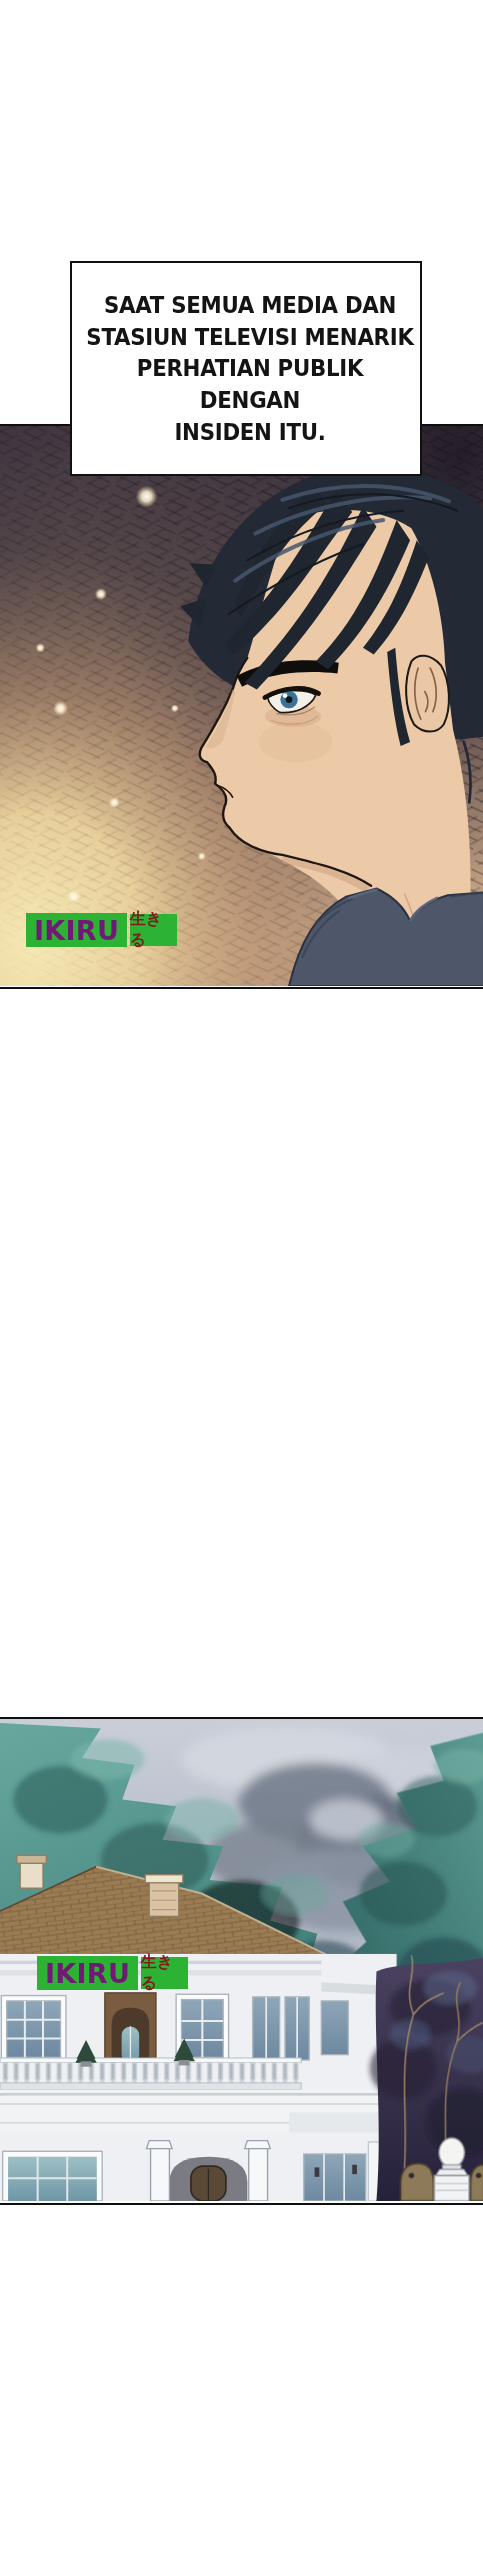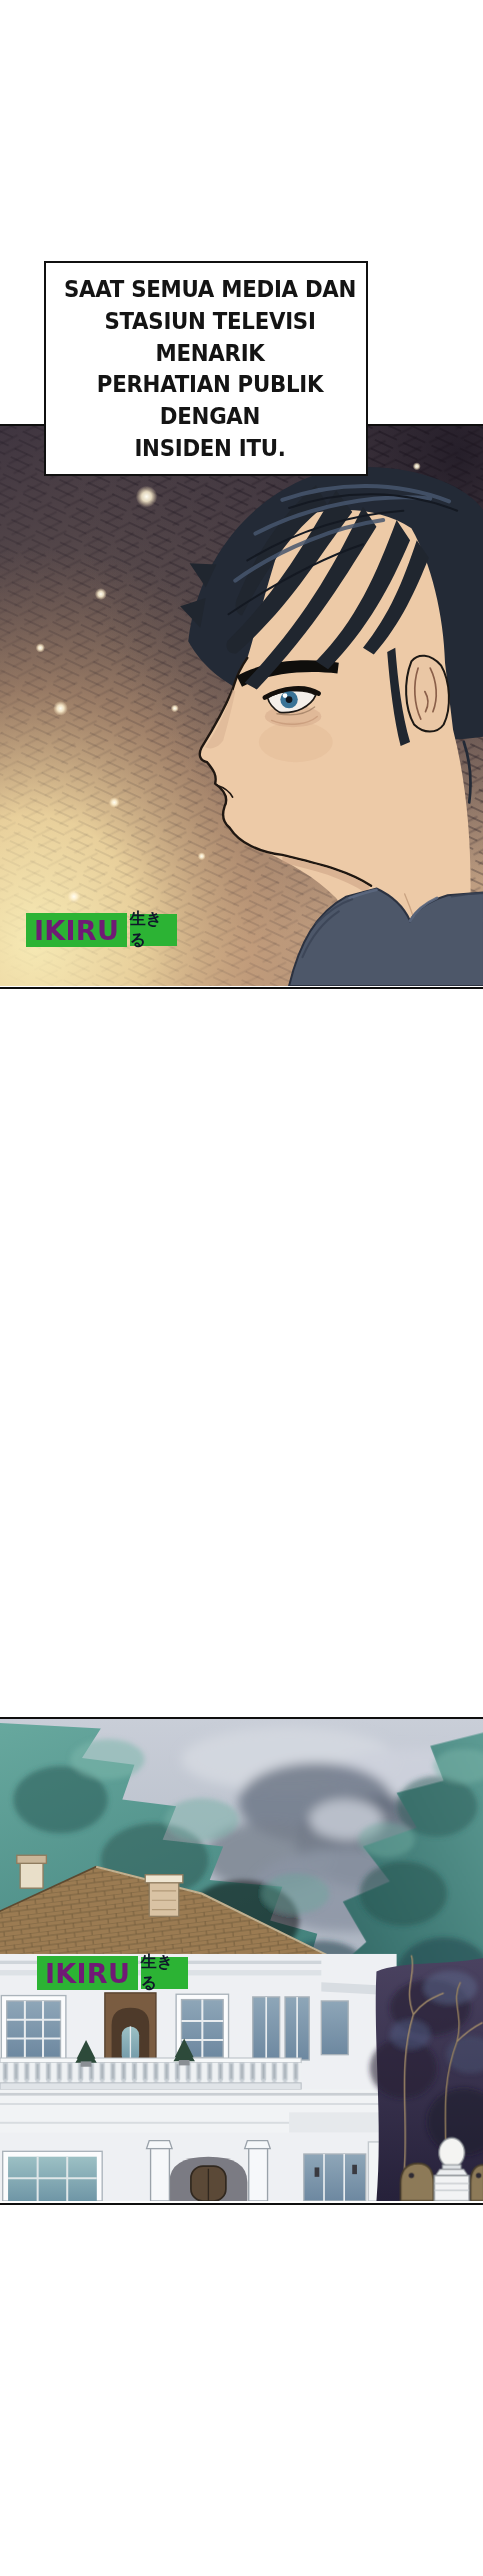--- a/index.html
+++ b/index.html
@@ -3,34 +3,34 @@
 <meta charset="utf-8">
 <style>
   html,body{margin:0;padding:0;background:#ffffff;}
   #page{position:relative;width:484px;height:2576px;background:#ffffff;overflow:hidden;
         font-family:"DejaVu Sans","Liberation Sans",sans-serif;}
   .narration{position:absolute;box-sizing:border-box;background:#ffffff;border:2.7px solid #101010;
              display:flex;align-items:center;justify-content:center;z-index:5;}
   .narration .ntext{white-space:pre-line;text-align:center;color:#141414;
              font-weight:700;font-size:22px;line-height:30px;letter-spacing:-0.3px;
              transform:scale(0.97,1.06);}
-  #nbox1{left:44px;top:261px;width:324px;height:215px;padding-left:8px;}
+  #nbox1{left:70px;top:261px;width:352px;height:215px;padding-left:8px;}
   #nbox2{left:77px;top:965px;width:351px;height:204px;}
   .panel{position:absolute;left:0;width:484px;box-sizing:border-box;
          border-top:2.7px solid #0e0e0e;border-bottom:2.7px solid #0e0e0e;z-index:1;}
   #panel1{top:424px;height:565px;}
   #panel2{top:1717px;height:488px;}
   .panel svg{display:block;}
   .wm{position:absolute;display:flex;align-items:center;z-index:8;}
   #wm1{left:26px;top:913px;}
   #wm2{left:37px;top:1956px;}
   .wm-main{width:101px;height:34px;background:#2cb334;color:#701a75;display:flex;align-items:center;
            justify-content:center;font-weight:800;font-size:27px;letter-spacing:0.3px;
            font-family:"DejaVu Sans",sans-serif;}
-  .wm-kanji{width:47px;height:32px;margin-left:2.7px;background:#2cb334;color:#0f172a;display:flex;
+  .wm-kanji{width:47px;height:32px;margin-left:2.7px;background:#2cb334;color:#7f1d1d;display:flex;
            align-items:center;justify-content:center;font-weight:800;font-size:16px;
            font-family:"DejaVu Sans",sans-serif;}
 </style>
 </head>
 <body>
 
 <div id="page">
 
   <div id="nbox1" class="narration">
     <div class="ntext">SAAT SEMUA MEDIA DAN

